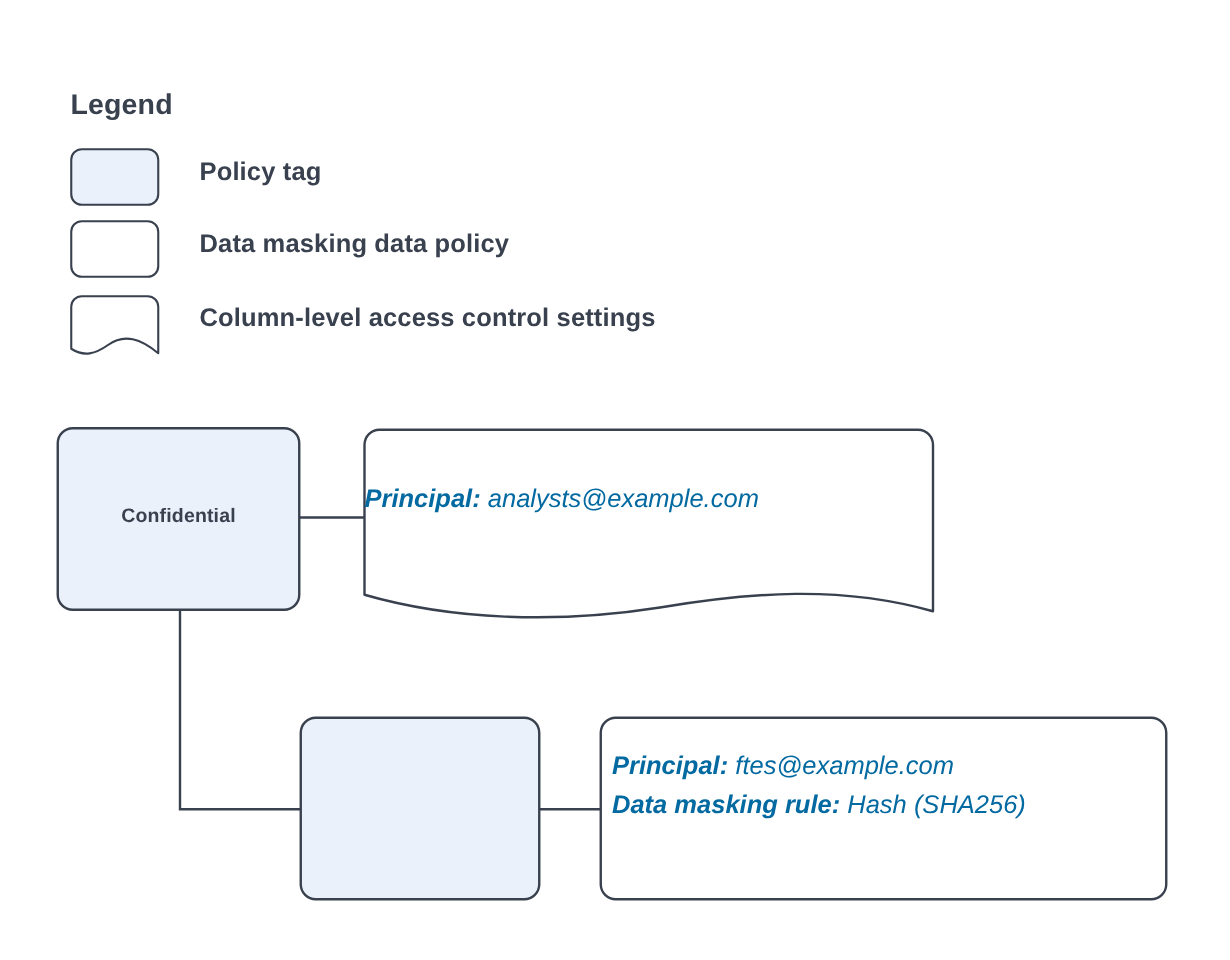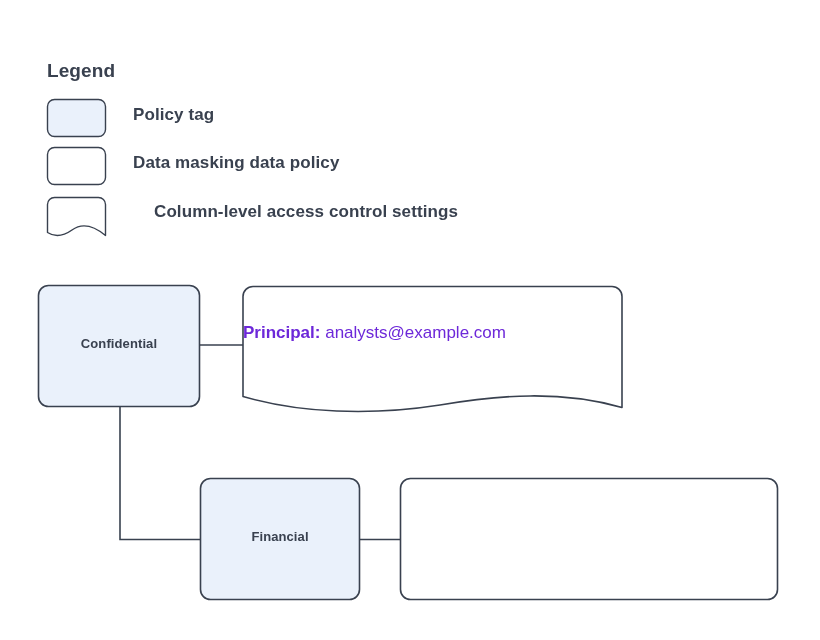--- a/index.html
+++ b/index.html
@@ -55,21 +55,21 @@
   }
 
   .legend-label {
     left: 133px;
     font-size: 17px;
     font-weight: bold;
     letter-spacing: .1px;
   }
   .legend-label.l0 { top: 105px; }
   .legend-label.l1 { top: 153px; }
-  .legend-label.l2 { top: 202px; margin-left: 21px; }
+  .legend-label.l2 { top: 202px; }
 
   .node-label {
     font-size: 13px;
     font-weight: bold;
     text-align: center;
     letter-spacing: .1px;
   }
   .node-label.confidential {
     left: 38px;
     top: 336px;
@@ -78,22 +78,23 @@
   .node-label.financial {
     left: 200px;
     top: 529px;
     width: 160px;
   }
 
   .detail-box-text {
     position: absolute;
     font-size: 17px;
     line-height: 26px;
-    color: #6d28d9;
+    color: #0369a1;
     white-space: nowrap;
+    font-style: italic;
   }
   .detail-box-text .k { font-weight: bold; }
   .detail-box-text .v { font-weight: normal; }
   .detail-row { display: block; }
 
   #detail-text-1 { left: 243px; top: 320px; }
   #detail-text-2 { left: 408px; top: 498px; }
 </style>
 </head>
 <body>
@@ -133,25 +134,32 @@
     <rect class="shape" x="400.5" y="478.5" width="377" height="121" rx="10" ry="10" fill="#ffffff" stroke="#39414f" stroke-width="1.6"></rect>
   </svg>
 
   <div class="txt legend-title">Legend</div>
 
   <div class="txt legend-label l0">Policy tag</div>
   <div class="txt legend-label l1">Data masking data policy</div>
   <div class="txt legend-label l2">Column-level access control settings</div>
 
   <div class="txt node-label confidential">Confidential</div>
-  <div class="txt node-label financial">Financial</div>
 
   <div class="detail-box-text" id="detail-text-1">
     <span class="detail-row">
       <span class="k">Principal:</span>
       <span class="v">analysts@example.com</span>
     </span>
   </div>
 
   <div class="detail-box-text" id="detail-text-2">
+    <span class="detail-row">
+      <span class="k">Principal:</span>
+      <span class="v">ftes@example.com</span>
+    </span>
+    <span class="detail-row">
+      <span class="k">Data masking rule:</span>
+      <span class="v">Hash (SHA256)</span>
+    </span>
   </div>
 
 </div>
 
 </body></html>

